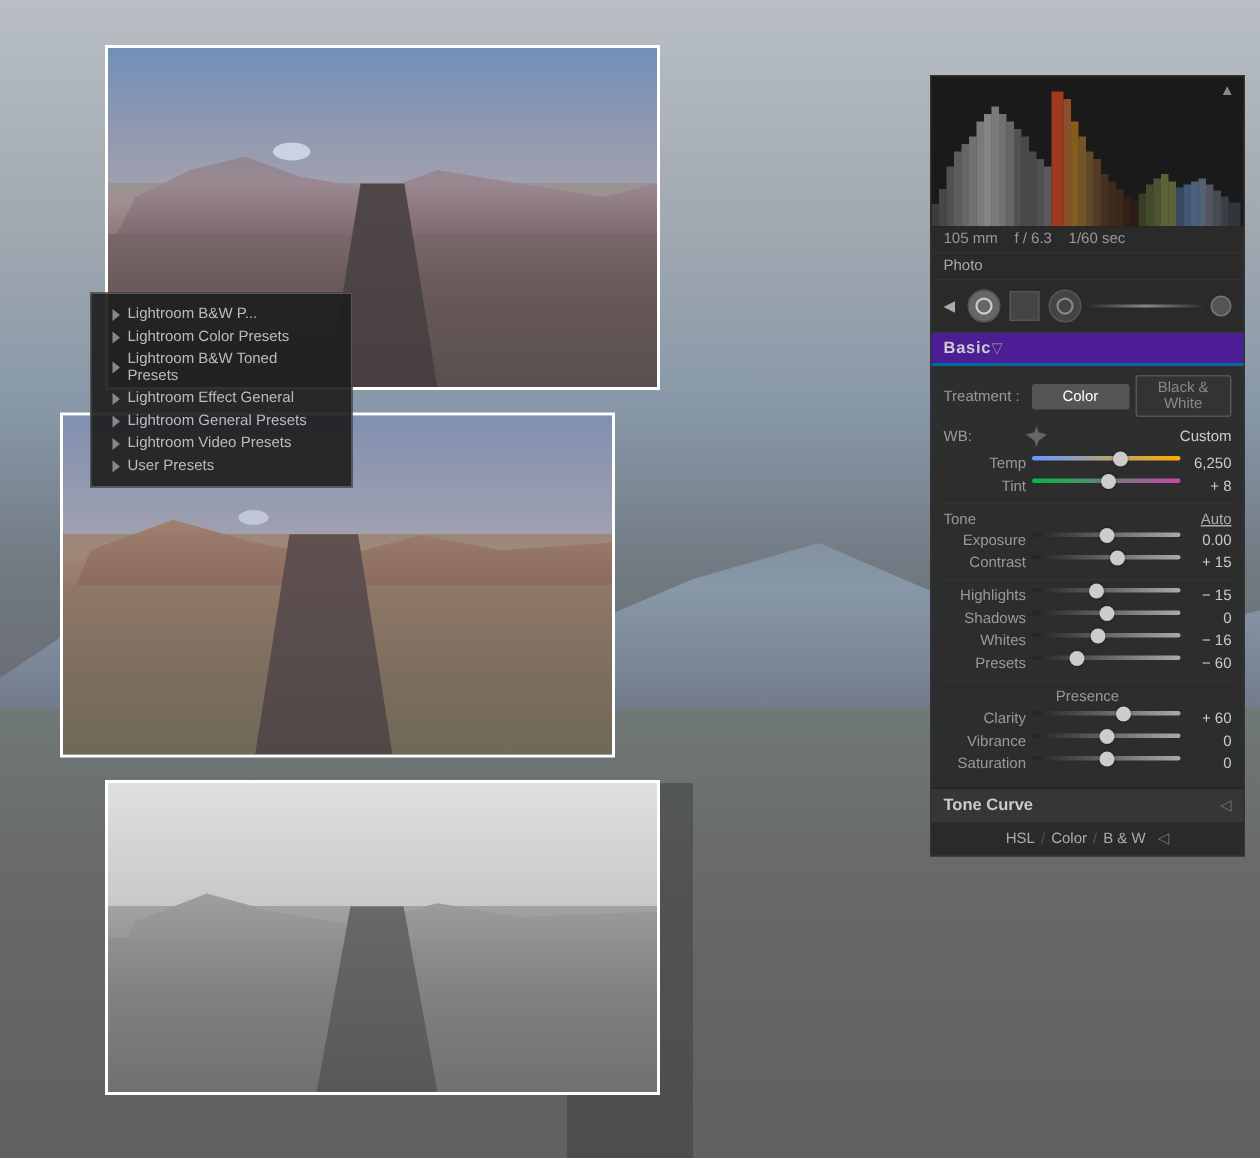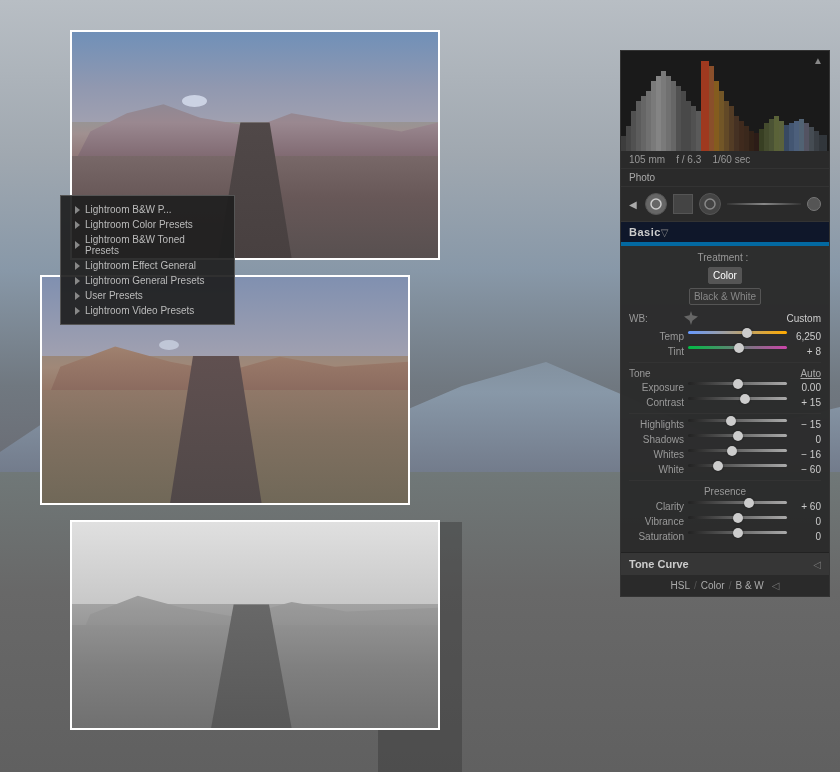--- a/index.html
+++ b/index.html
@@ -342,22 +342,22 @@
       border-radius: 50%;
       background: #555;
       border: 1px solid #777;
     }
 
     
     .section-header {
       display: flex;
       align-items: center;
       padding: 4px 8px;
-      background: #0f172a;
-      border-bottom: 4px solid #0369a1;
+      background: #4c1d95;
+      border-bottom: 2px solid #0369a1;
     }
 
     .section-title {
       color: #ccc;
       font-size: 11px;
       font-weight: bold;
       letter-spacing: 0.5px;
     }
 
     .section-arrow {
@@ -369,21 +369,20 @@
     .basic-controls {
       padding: 6px 8px;
     }
 
     
     .treatment-row {
       display: flex;
       align-items: center;
       margin-bottom: 6px;
       gap: 4px;
-      flex-direction: column;
     }
 
     .treatment-label {
       color: #999;
       font-size: 10px;
       width: 55px;
     }
 
     .treatment-btn {
       flex: 1;
@@ -615,25 +614,25 @@
     <div class="presets-item">
       <div class="presets-arrow"></div>
       <span>Lightroom Effect General</span>
     </div>
     <div class="presets-item">
       <div class="presets-arrow"></div>
       <span>Lightroom General Presets</span>
     </div>
     <div class="presets-item">
       <div class="presets-arrow"></div>
-      <span>User Presets</span>
+      <span>Lightroom Video Presets</span>
     </div>
     <div class="presets-item">
       <div class="presets-arrow"></div>
-      <span>Lightroom Video Presets</span>
+      <span>User Presets</span>
     </div>
   </div>
 
   <div class="right-panel">
 
     <div class="histogram-area">
       <svg width="210" height="100" viewBox="0 0 210 100">
 
         <defs>
           <linearGradient id="histGrad" x1="0%" y1="0%" x2="100%" y2="0%">
@@ -804,21 +803,21 @@
 
       <div class="slider-row">
         <span class="slider-label">Whites</span>
         <div class="slider-track slider-neutral">
           <div class="slider-thumb" style="left: 44%;"></div>
         </div>
         <span class="slider-value">− 16</span>
       </div>
 
       <div class="slider-row">
-        <span class="slider-label">White</span>
+        <span class="slider-label">Presets</span>
         <div class="slider-track slider-neutral">
           <div class="slider-thumb" style="left: 30%;"></div>
         </div>
         <span class="slider-value">− 60</span>
       </div>
 
       <div class="divider"></div>
 
       <div class="presence-label">Presence</div>
 

